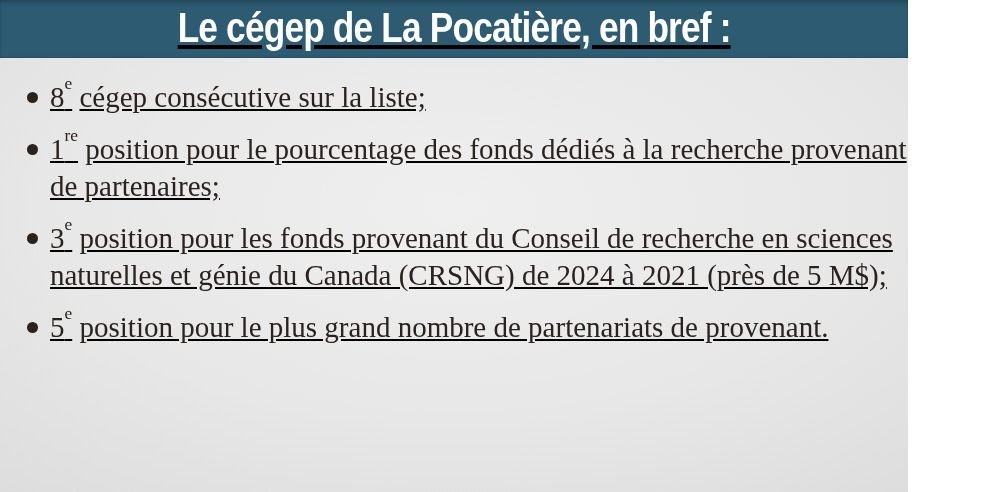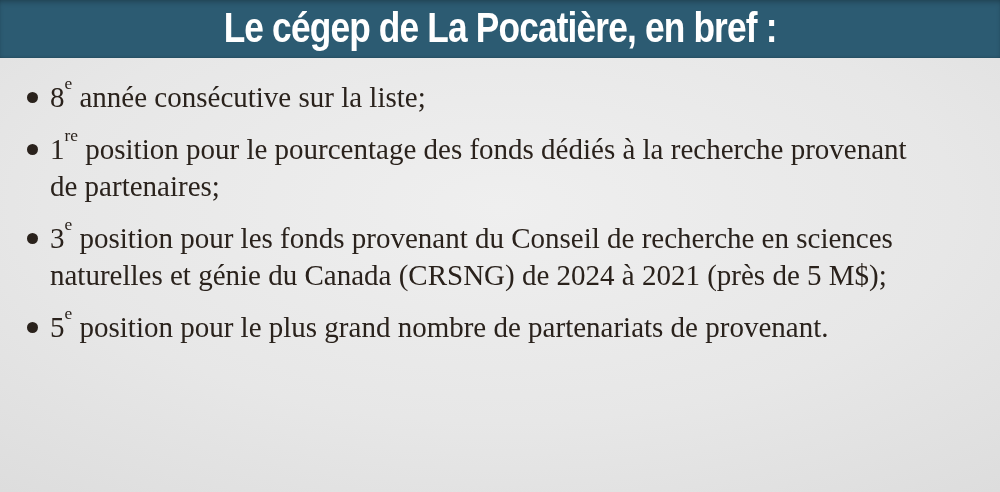--- a/index.html
+++ b/index.html
@@ -1,23 +1,24 @@
 <!DOCTYPE html>
 <html><head>
 <meta charset="utf-8">
 <style>
   html, body { margin: 0; padding: 0; }
   .page {
     position: relative;
-    width: 1000px;
+    width: 908px;
     height: 492px;
     overflow: hidden;
     background: radial-gradient(ellipse 120% 115% at 50% 42%,
                 #efefef 0%, #e7e7e7 38%, #dcdcdc 68%, #cccccc 100%);
     font-family: "Liberation Serif", serif;
+    text-decoration: underline;
   }
   .header {
     height: 58px;
     background: #2C5B72;
     display: flex;
     align-items: center;
     justify-content: center;
     box-shadow: inset 0 4px 6px -3px rgba(0,0,0,0.35),
                 inset 0 -2px 3px -2px rgba(0,0,0,0.30);
   }
@@ -72,21 +73,21 @@
 <div class="page">
 
   <div class="header">
     <div class="header-title">Le cégep de La Pocatière, en bref :</div>
   </div>
 
   <ul class="list">
 
     <li class="item">
       <span class="bullet"></span>
-      <span class="item-num">8</span><sup>e</sup><span class="item-text">année consécutive sur la liste;</span>
+      <span class="item-num">8</span><sup>e</sup><span class="item-text">cégep consécutive sur la liste;</span>
     </li>
 
     <li class="item">
       <span class="bullet"></span>
       <span class="item-num">1</span><sup>re</sup><span class="item-text">position pour le pourcentage des fonds dédiés à la recherche provenant
 de partenaires;</span>
     </li>
 
 
 

